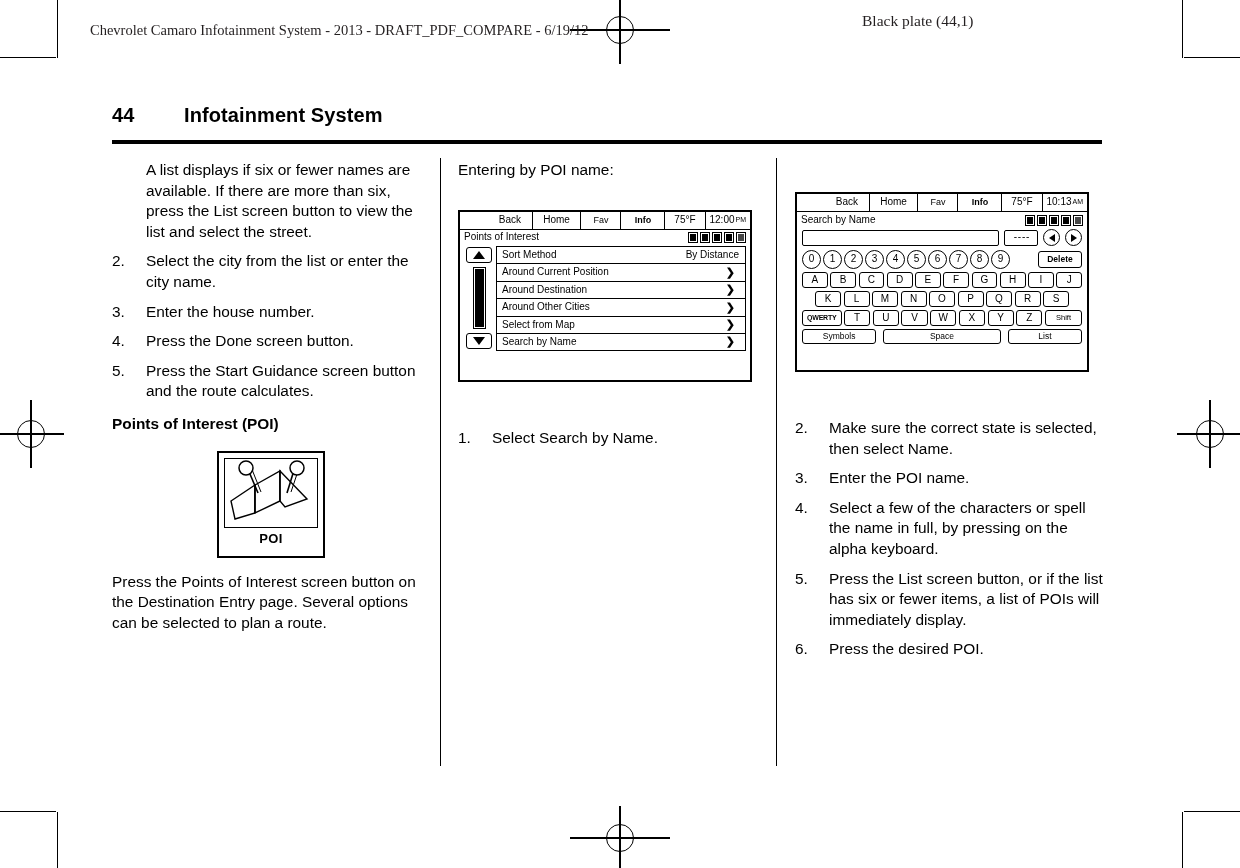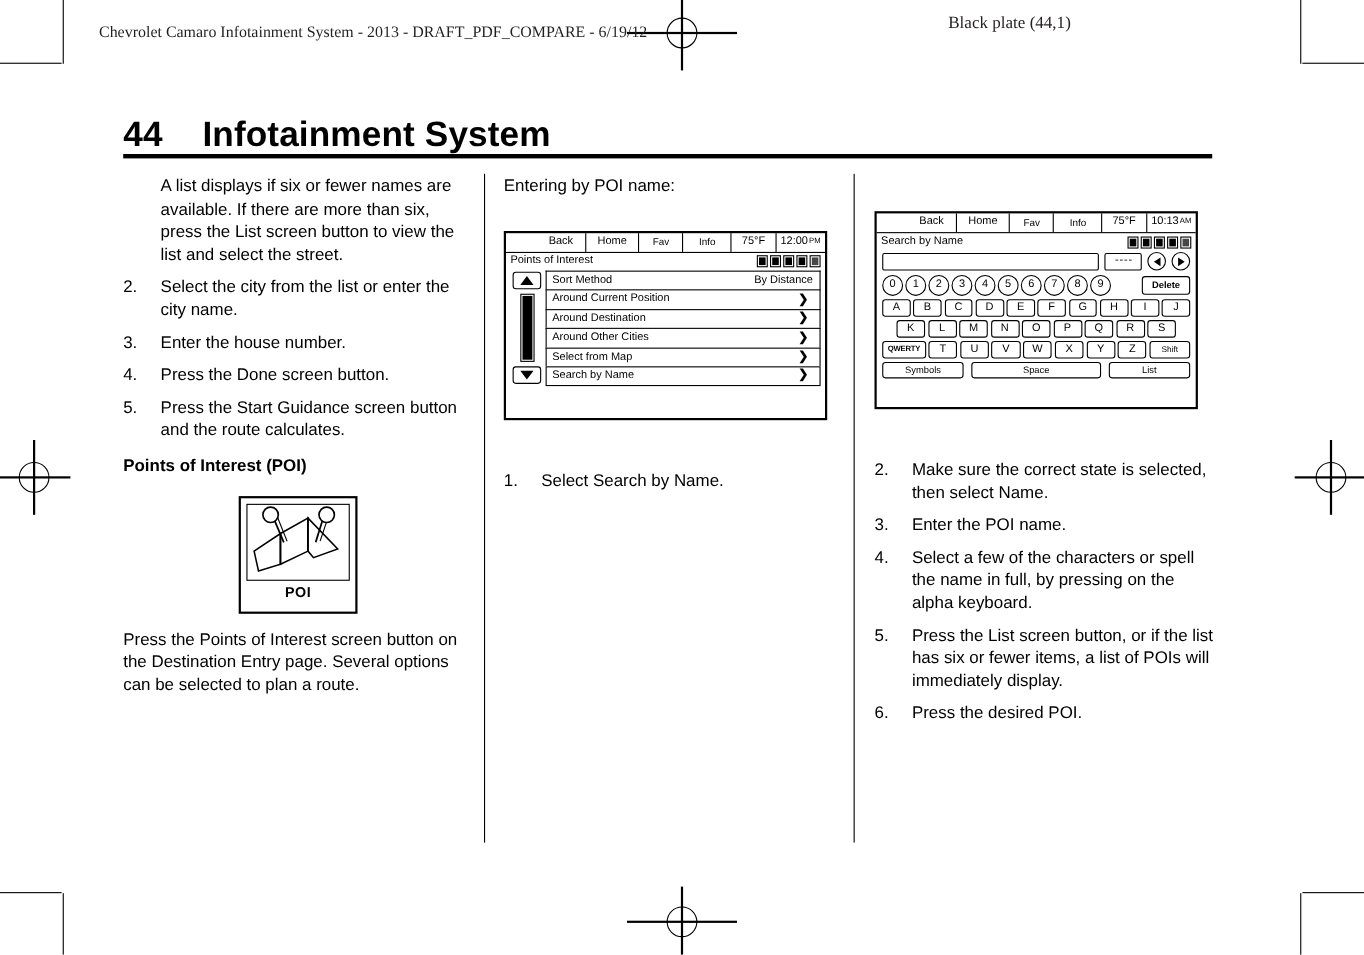--- a/index.html
+++ b/index.html
@@ -43,21 +43,21 @@
     font-family: "Liberation Serif", serif;
     font-size: 15.5px;
     color: #231f20;
   }
 
   
   .page-title {
     position: absolute;
     left: 112px; top: 104px;
     width: 990px;
-    font-size: 32px;
+    font-size: 20px;
     font-weight: bold;
     letter-spacing: .1px;
   }
   .page-title .num { display: inline-block; width: 72px; }
   .title-rule {
     position: absolute;
     left: 112px; top: 140px;
     width: 990px; height: 3.5px;
     background: #000;
   }
@@ -151,21 +151,21 @@
     display: flex;
     align-items: center;
     justify-content: center;
     font-size: 10px;
     white-space: nowrap;
   }
   .screen .topbar div:last-child { border-right: none; }
   .tb-back  { flex: 1.12; }
   .tb-home  { flex: 1.22; }
   .tb-fav   { flex: 1.0; font-size: 9px !important; }
-  .tb-info  { flex: 1.1; font-size: 9px !important; }
+  .tb-info  { flex: 1.1; font-size: 9px !important; font-weight: bold; }
   .tb-temp  { flex: 1.0; }
   .tb-time  { flex: 1.14; font-weight: normal; }
   .tb-time .ampm { font-size: 7px; margin-left: 1px; }
 
   .screen .titlerow {
     display: flex;
     align-items: center;
     height: 16px;
     padding: 0 4px;
     justify-content: space-between;

